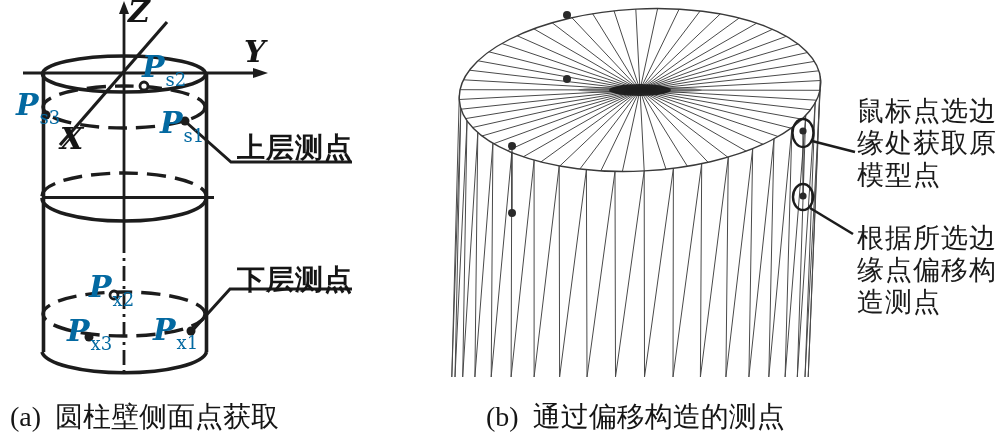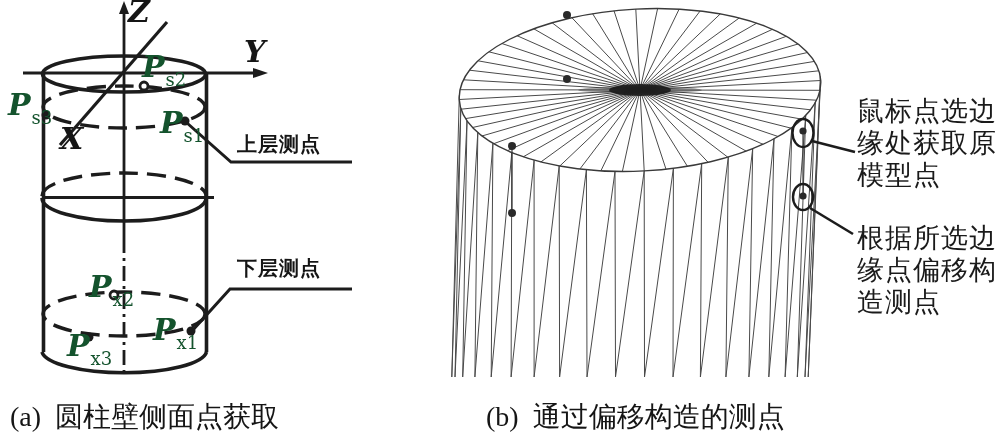--- a/index.html
+++ b/index.html
@@ -1,25 +1,25 @@
 <!DOCTYPE html>
 <html><head>
 <meta charset="utf-8">
 <style>
   html,body{margin:0;padding:0;background:#fff;}
   #page{position:relative;width:999px;height:440px;background:#ffffff;overflow:hidden;
         font-family:"Liberation Serif","DejaVu Serif",serif;color:#111;}
   #fig-svg{position:absolute;left:0;top:0;}
   .axis-label{position:absolute;font-style:italic;font-size:30px;font-weight:600;
               font-family:"DejaVu Serif",serif;color:#151515;line-height:1;}
-  .plabel{position:absolute;line-height:1;color:#14532d;white-space:nowrap;}
+  .plabel{position:absolute;line-height:1;color:#0369a1;white-space:nowrap;}
   .plabel .pp{font-style:italic;font-size:30px;font-weight:600;font-family:"DejaVu Serif",serif;}
   .plabel sub{font-size:18px;font-family:"DejaVu Serif",serif;font-weight:500;
               vertical-align:-9px;line-height:0;margin-left:1px;}
-  .callout{position:absolute;font-size:20px;font-weight:700;letter-spacing:1px;
+  .callout{position:absolute;font-size:28px;font-weight:700;letter-spacing:1px;
            color:#151515;line-height:1;white-space:nowrap;}
   .anno{position:absolute;width:148px;font-size:27px;line-height:32px;letter-spacing:1px;
         color:#1a1a1a;text-align:left;}
   .caption{position:absolute;font-size:28px;color:#151515;line-height:1.1;white-space:nowrap;}
   .caption .capsep{display:inline-block;width:14px;}
 </style>
 </head>
 <body>
 
 <div id="page">
@@ -181,28 +181,28 @@
         <line x1="810" y1="208" x2="853" y2="234" stroke="#1c1c1c" stroke-width="2.6"></line>
       </g>
     </g>
   </svg>
 
   <span class="axis-label" style="left:128px;top:-3px">Z</span>
   <span class="axis-label" style="left:244px;top:37px">Y</span>
   <span class="axis-label" style="left:60px;top:124px">X</span>
 
   <span class="plabel" style="left:142px;top:52px"><span class="pp">P</span><sub>s2</sub></span>
-  <span class="plabel" style="left:8px;top:90px"><span class="pp">P</span><sub>s3</sub></span>
+  <span class="plabel" style="left:16px;top:90px"><span class="pp">P</span><sub>s3</sub></span>
   <span class="plabel" style="left:160px;top:108px"><span class="pp">P</span><sub>s1</sub></span>
   <span class="plabel" style="left:89px;top:272px"><span class="pp">P</span><sub>x2</sub></span>
   <span class="plabel" style="left:153px;top:315px"><span class="pp">P</span><sub>x1</sub></span>
-  <span class="plabel" style="left:67px;top:331px"><span class="pp">P</span><sub>x3</sub></span>
+  <span class="plabel" style="left:67px;top:316px"><span class="pp">P</span><sub>x3</sub></span>
 
   <span class="callout" style="left:237px;top:134px">上层测点</span>
-  <span class="callout" style="left:237px;top:258px">下层测点</span>
+  <span class="callout" style="left:237px;top:266px">下层测点</span>
 
   <div class="anno" style="left:857px;top:95px">鼠标点选边缘处获取原模型点</div>
   <div class="anno" style="left:857px;top:222px">根据所选边缘点偏移构造测点</div>
 
   <div class="caption" style="left:10px;top:402px"><span>(a)</span><span class="capsep"></span><span>圆柱壁侧面点获取</span></div>
   <div class="caption" style="left:486px;top:402px"><span>(b)</span><span class="capsep"></span><span>通过偏移构造的测点</span></div>
 
 </div>
 
 </body></html>

